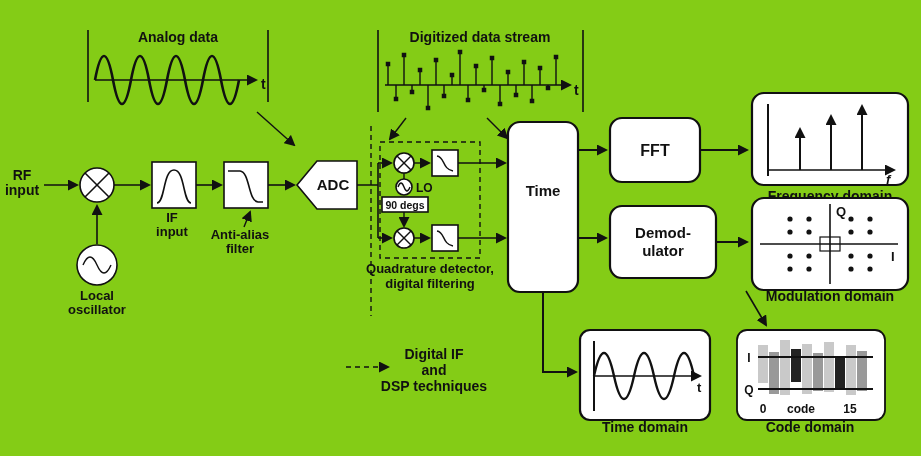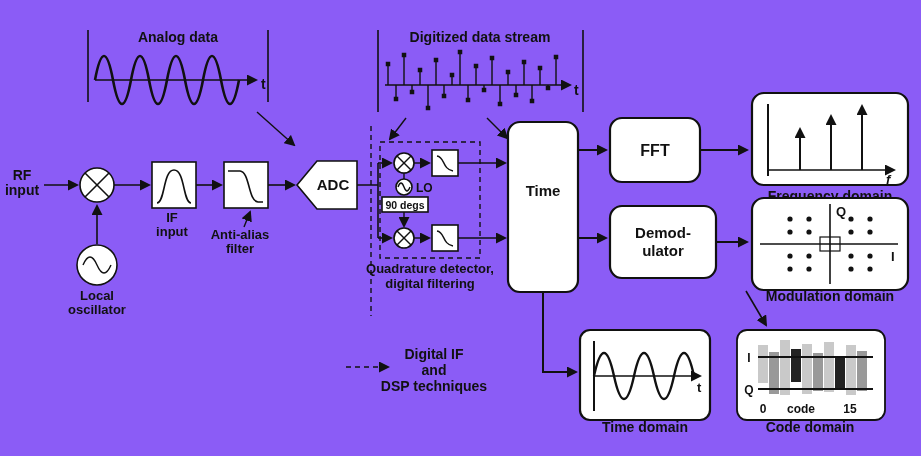--- a/index.html
+++ b/index.html
@@ -1,17 +1,17 @@
 <!DOCTYPE html>
 <html><head>
 <meta charset="utf-8">
 <style>
   html,body{margin:0;padding:0;background:#ffffff;}
   .stage{
-    position:relative;width:921px;height:456px;background:#8b5cf6;
+    position:relative;width:921px;height:456px;background:#84cc16;
     font-family:"Liberation Sans", sans-serif;overflow:hidden;
   }
   svg{display:block;}
   .ln{stroke:#111;stroke-width:1.6;fill:none;}
   .thin{stroke:#111;stroke-width:1.4;fill:none;}
   .ln2{stroke:#111;stroke-width:2;fill:none;}
   .box{fill:#fff;stroke:#111;stroke-width:1.6;}
   .rbox{fill:#fff;stroke:#111;stroke-width:2.2;}
   .dash{stroke:#111;stroke-width:1.4;fill:none;stroke-dasharray:5 4;}
   .wave{stroke:#111;stroke-width:2.6;fill:none;}

